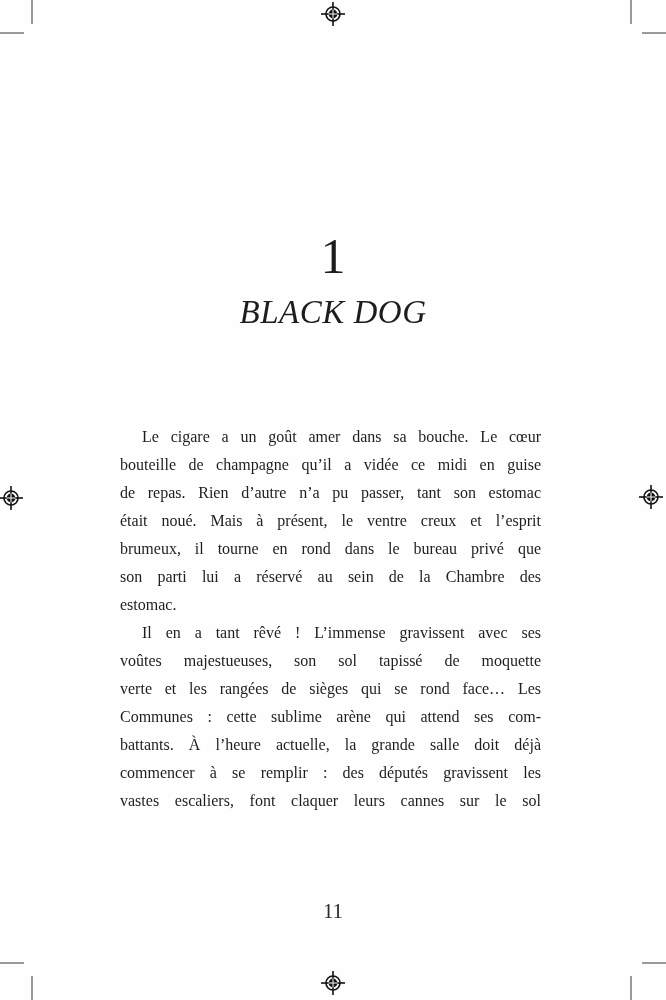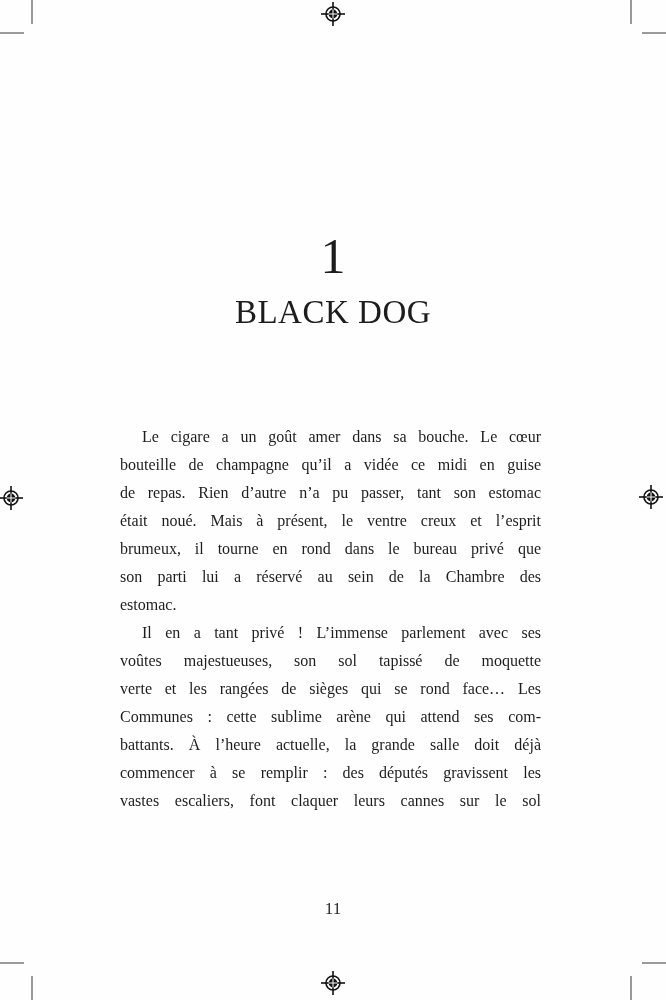--- a/index.html
+++ b/index.html
@@ -43,20 +43,21 @@
   }
   .chapter-title {
     position: absolute;
     left: 0; top: 292px;
     width: 100%;
     text-align: center;
     font-size: 33px;
     line-height: 40px;
     letter-spacing: 0.5px;
     color: #1d1d1d;
+    font-style: italic;
   }
 
   
   .body-text {
     position: absolute;
     left: 120px; top: 423px;
     width: 421px;
     font-size: 16px;
     line-height: 28px;
     color: #1e1e1e;
@@ -64,21 +65,21 @@
   .line { text-align: justify; text-align-last: justify; white-space: normal; }
   .line.first { text-indent: 22px; }
   .line.para-end { text-align-last: left; }
 
   
   .folio {
     position: absolute;
     left: 0; top: 899px;
     width: 100%;
     text-align: center;
-    font-size: 17px;
+    font-size: 21px;
     color: #2b2b2b;
   }
 </style>
 </head>
 <body>
 
 <div class="sheet">
 
   <div class="crop tl-v"></div>
   <div class="crop tl-h"></div>
@@ -122,21 +123,21 @@
   <div class="chapter-title">BLACK DOG</div>
 
   <div class="body-text">
       <div class="line first">Le cigare a un goût amer dans sa bouche. Le cœur</div>
       <div class="line">bouteille de champagne qu’il a vidée ce midi en guise</div>
       <div class="line">de repas. Rien d’autre n’a pu passer, tant son estomac</div>
       <div class="line">était noué. Mais à présent, le ventre creux et l’esprit</div>
       <div class="line">brumeux, il tourne en rond dans le bureau privé que</div>
       <div class="line">son parti lui a réservé au sein de la Chambre des</div>
       <div class="line para-end">estomac.</div>
-      <div class="line first">Il en a tant privé ! L’immense parlement avec ses</div>
+      <div class="line first">Il en a tant rêvé ! L’immense gravissent avec ses</div>
       <div class="line">voûtes majestueuses, son sol tapissé de moquette</div>
       <div class="line">verte et les rangées de sièges qui se rond face… Les</div>
       <div class="line">Communes : cette sublime arène qui attend ses com-</div>
       <div class="line">battants. À l’heure actuelle, la grande salle doit déjà</div>
       <div class="line">commencer à se remplir : des députés gravissent les</div>
       <div class="line">vastes escaliers, font claquer leurs cannes sur le sol</div>
     </div>
 
   <div class="folio">11</div>
 

